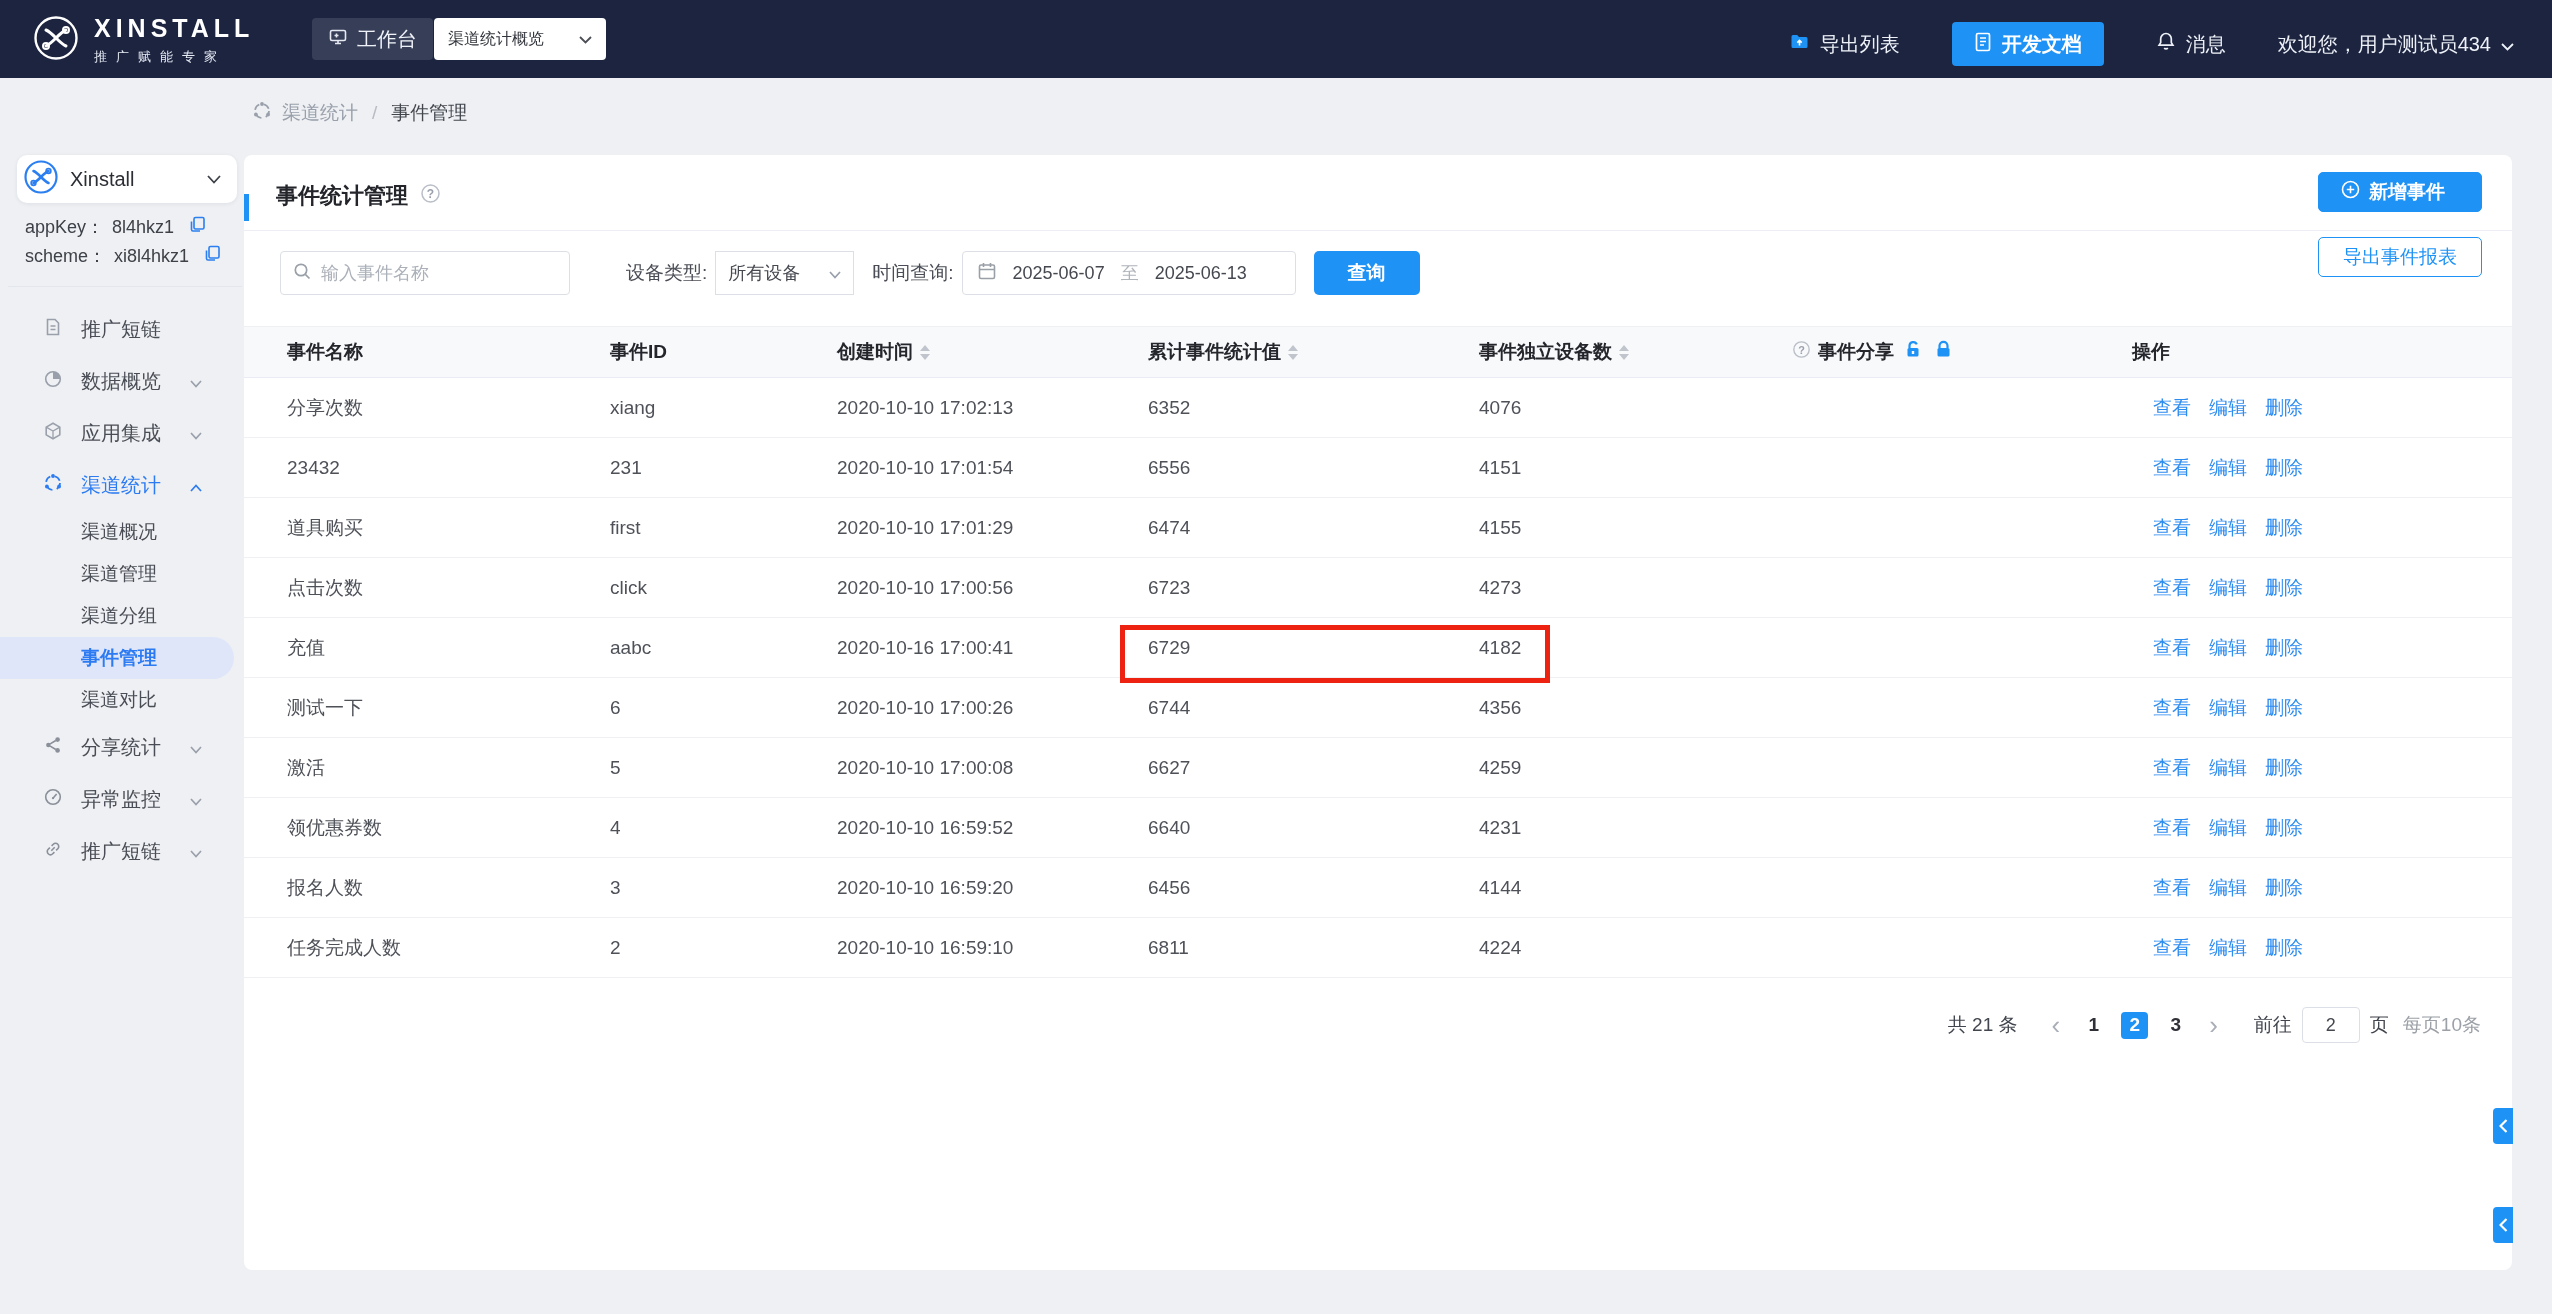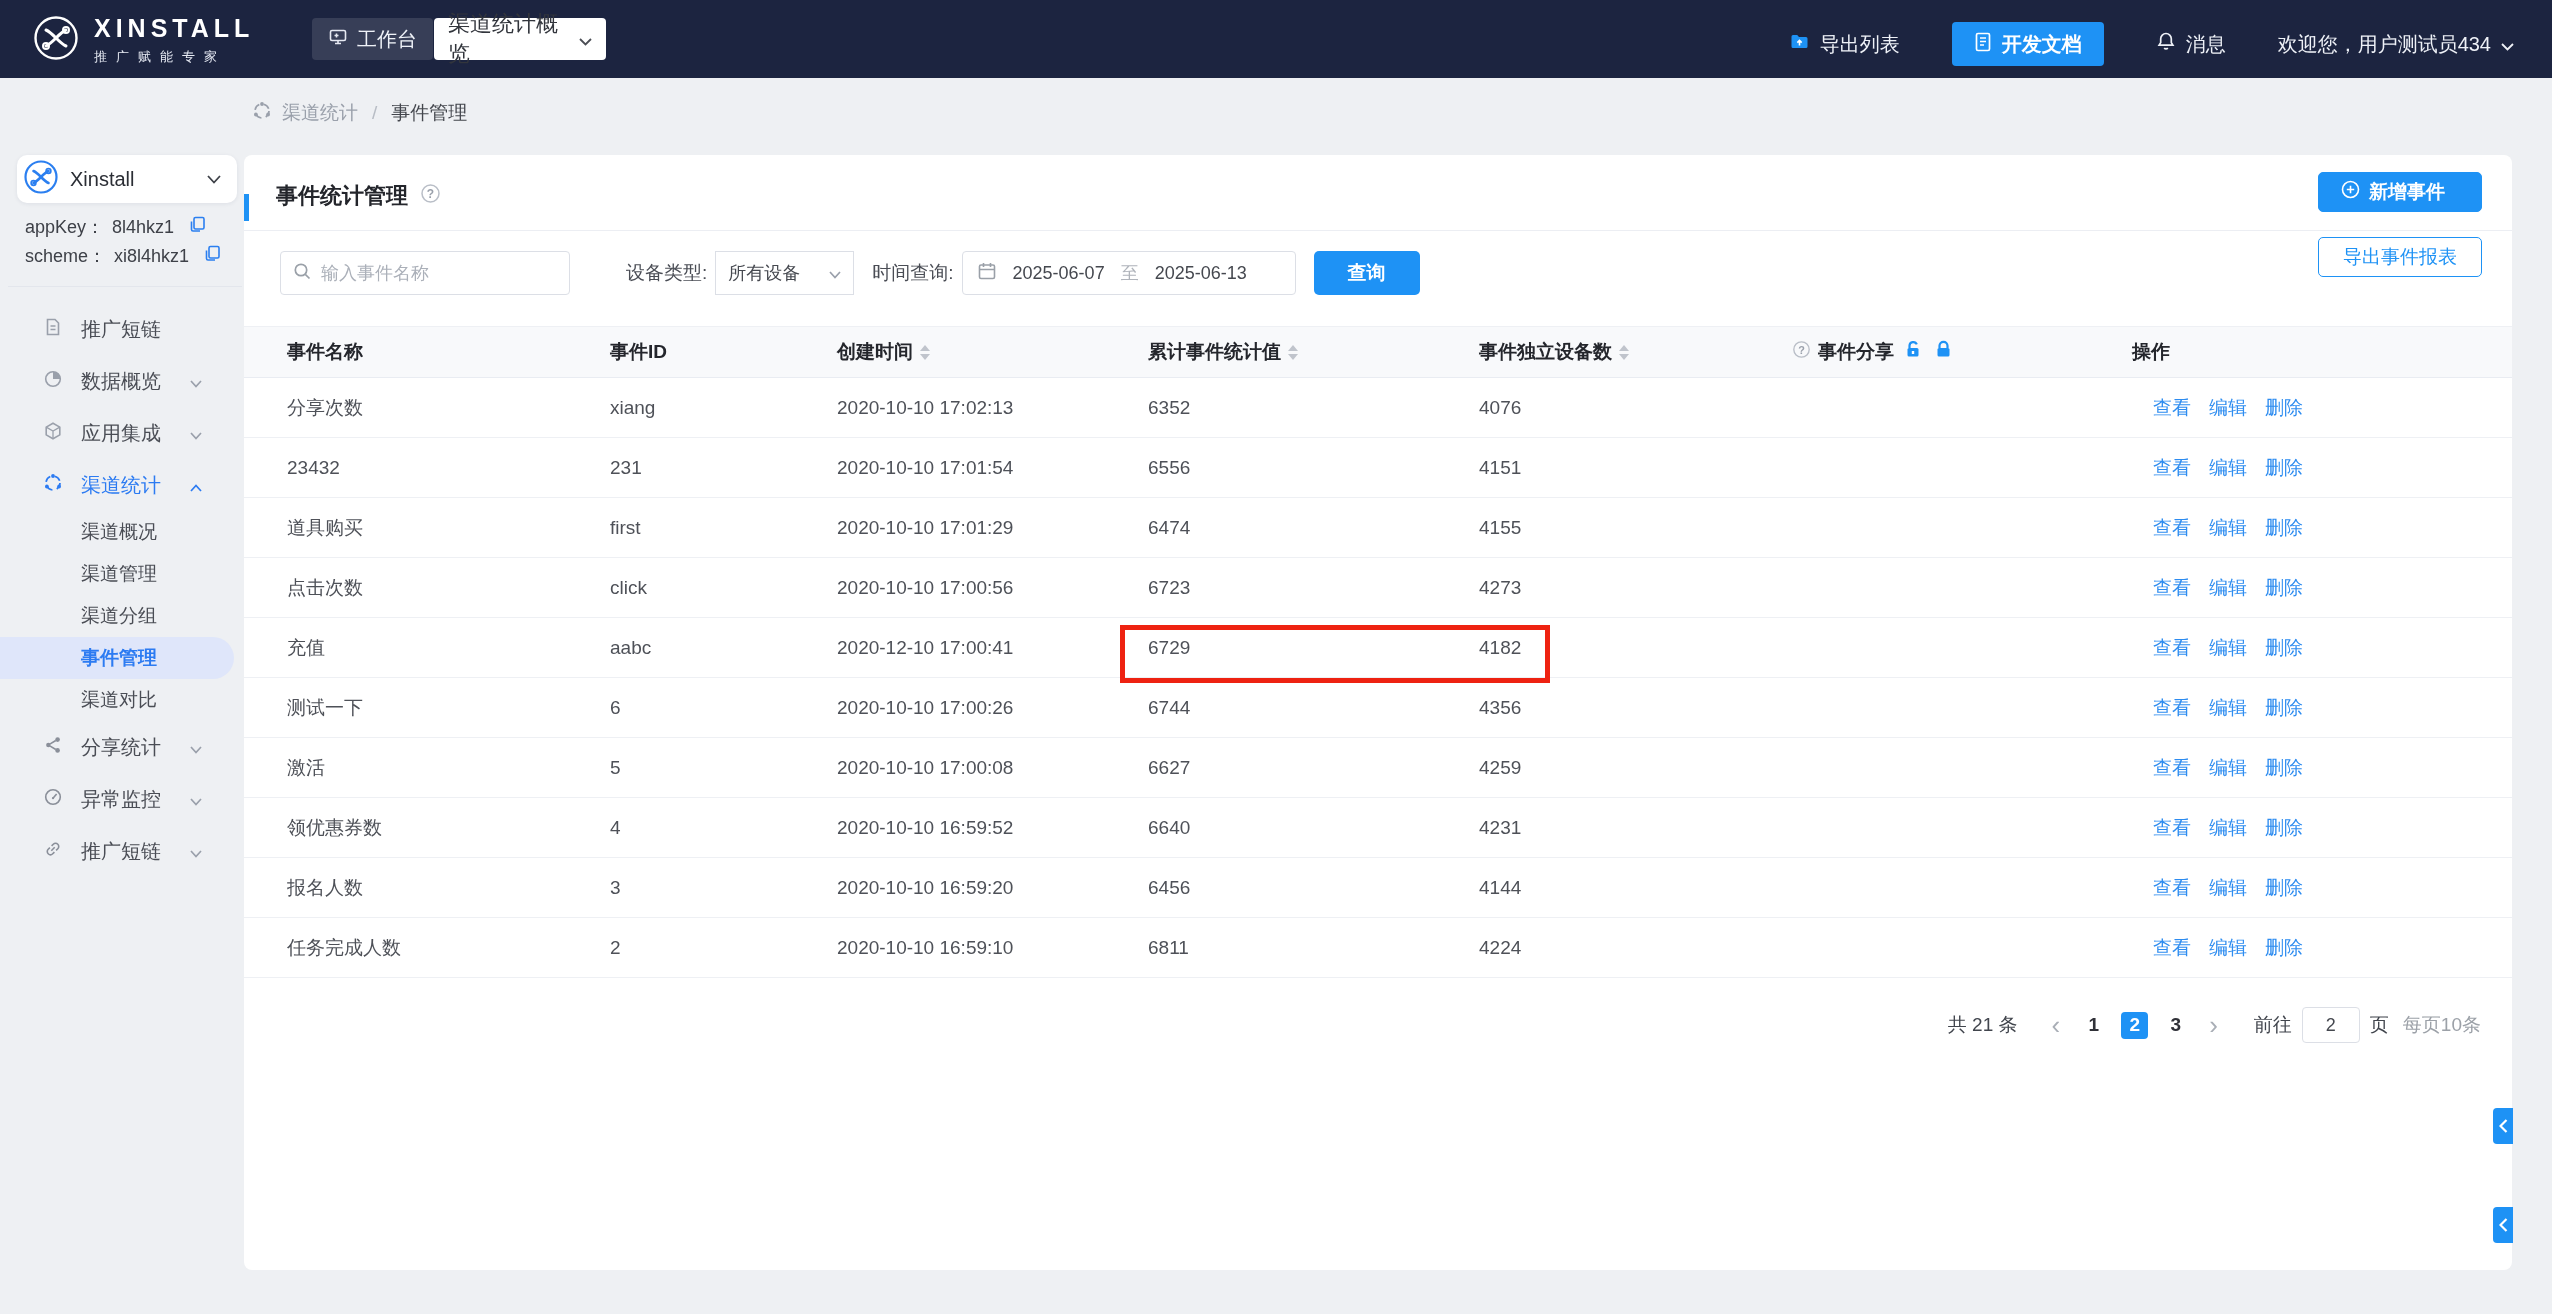--- a/index.html
+++ b/index.html
@@ -11,21 +11,21 @@
   .topbar { position:absolute; left:0; top:0; width:2552px; height:78px;
     background:#1c2440; display:flex; align-items:center; z-index:5; }
   .brand { position:absolute; left:32px; top:14px; display:flex; align-items:center; gap:14px; }
   .brand-text .brand-name { color:#fff; font-size:25px; font-weight:bold; letter-spacing:5px; }
   .brand-text .brand-slogan { color:#e7ebf4; font-size:13px; letter-spacing:9px; margin-top:5px; }
   .workbench-btn { position:absolute; left:312px; top:18px; height:42px; padding:0 16px;
     background:rgba(255,255,255,.12); border-radius:4px; display:flex; align-items:center;
     gap:9px; color:#eef1f7; font-size:20px; cursor:pointer; }
   .top-select { position:absolute; left:434px; top:18px; width:172px; height:42px; background:#fff;
     border-radius:4px; display:flex; align-items:center; justify-content:space-between;
-    padding:0 14px; font-size:22px; color:#32353c; cursor:pointer; }
+    padding:0 14px; font-size:16px; color:#32353c; cursor:pointer; }
   .topbar-right { position:absolute; right:38px; top:0; height:88px; display:flex;
     align-items:center; gap:52px; }
   .top-item { display:flex; align-items:center; gap:10px; color:#eef1f7; font-size:20px; cursor:pointer; }
   .docs-btn { height:44px; padding:0 22px; background:#1e92f5; border-radius:4px;
     display:flex; align-items:center; gap:10px; color:#fff; font-size:20px; font-weight:bold; cursor:pointer; }
 
   
   .sidebar { position:absolute; left:0; top:78px; width:250px; height:1236px; }
   .app-selector { margin:77px 13px 0 17px; height:48px; background:#fff; border-radius:10px;
     box-shadow:0 1px 4px rgba(30,40,80,.08); display:flex; align-items:center; padding:0 16px 0 5px; cursor:pointer; }
@@ -562,21 +562,21 @@
             <span class="c-op">
               <span class="link">查看</span>
               <span class="link">编辑</span>
               <span class="link">删除</span>
             </span>
           </div>
 
           <div class="t-row">
             <span class="c-name">充值</span>
             <span class="c-id">aabc</span>
-            <span class="c-time">2020-12-10 17:00:41</span>
+            <span class="c-time">2020-10-16 17:00:41</span>
             <span class="c-val">6729</span>
             <span class="c-dev">4182</span>
             <span class="c-share">
               <span class="switch"></span>
             </span>
             <span class="c-op">
               <span class="link">查看</span>
               <span class="link">编辑</span>
               <span class="link">删除</span>
             </span>

